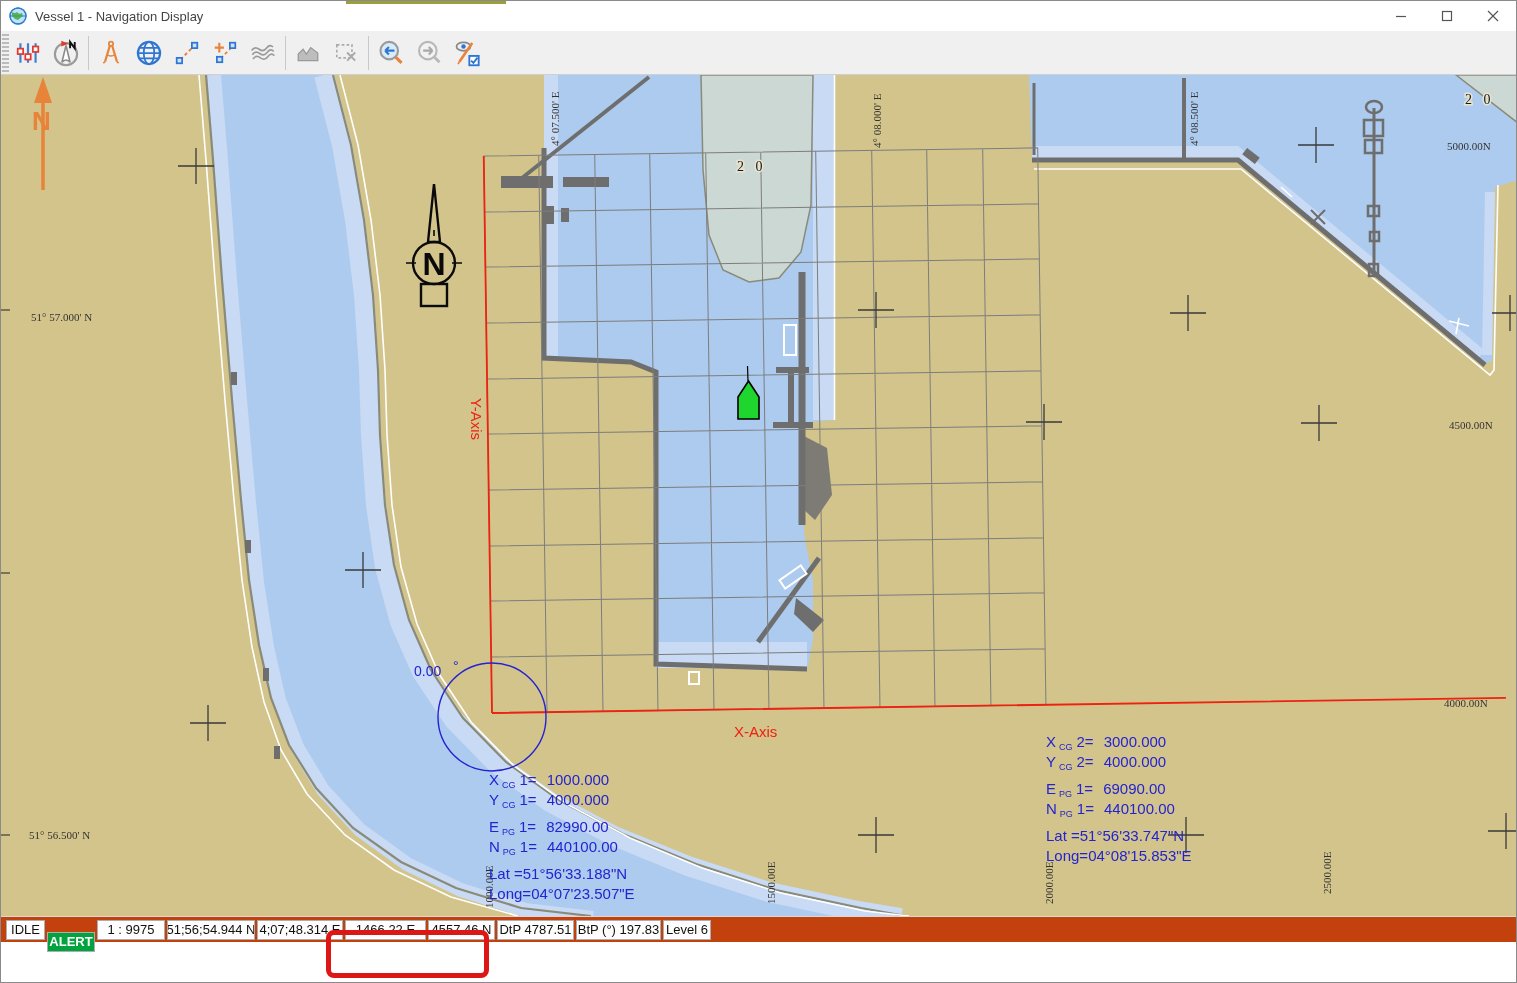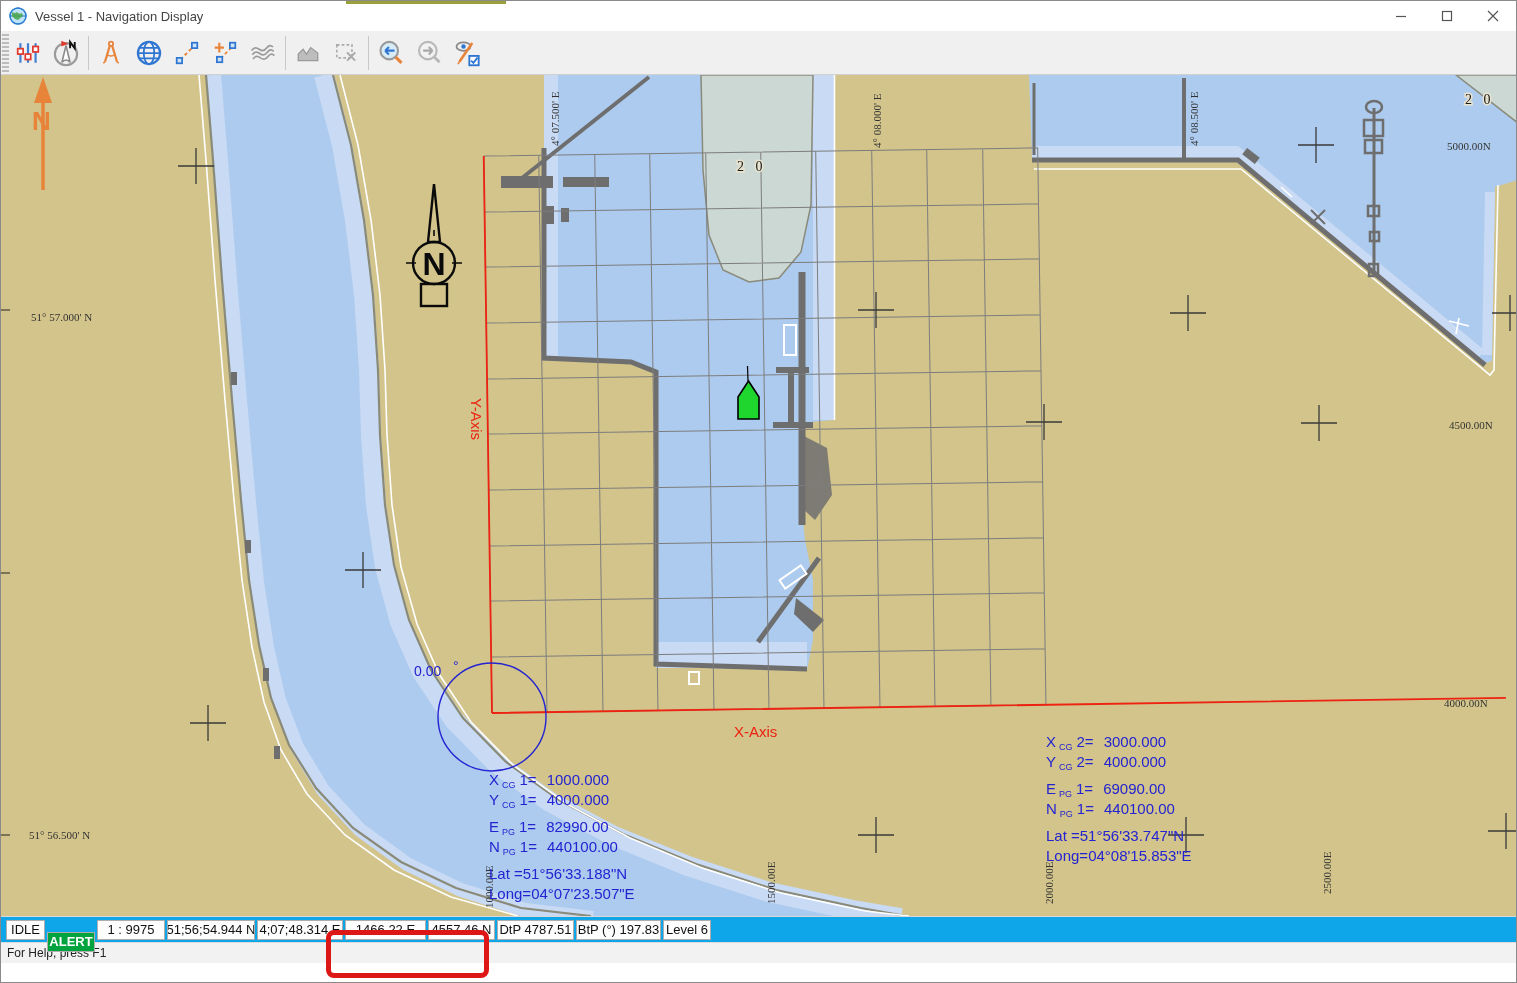--- a/index.html
+++ b/index.html
@@ -63,21 +63,21 @@
   .vline{stroke:#000;stroke-width:1.2;}
   
   .annblock{position:absolute;color:var(--annot_blue);font-size:15px;white-space:nowrap;}
   .ann-line{height:20px;line-height:20px;}
   .gap{margin-top:7px;}
   .sub{font-size:9px;position:relative;top:3px;margin:0 4px 0 3px;}
   .sub:empty,.idx:empty{margin:0;}
   .idx{margin-right:10px;}
   .val{}
   
-  #statusbar{position:relative;height:26px;background:#0ea5e9;border-top:1px solid #d8d8d8;display:flex;align-items:center;font-size:13px;color:#111;}
+  #statusbar{position:relative;height:26px;background:#c2410c;border-top:1px solid #d8d8d8;display:flex;align-items:center;font-size:13px;color:#111;}
   .scell{height:20px;margin:0 1px;background:#fdfdfd;border:1px solid #adadad;display:flex;align-items:center;justify-content:center;white-space:nowrap;overflow:hidden;}
   .scell.first{margin-left:5px;}
   .scell.alert{background:var(--alert_green);color:#fff;font-weight:bold;margin-top:24px;}
   #helpbar{height:21px;background:#f2f2f2;border-top:1px solid #dcdcdc;display:flex;align-items:center;font-size:12px;color:#222;padding-left:6px;}
   #hl-box{position:absolute;left:325px;top:929px;width:163px;height:48px;border:5px solid var(--highlight_red);border-radius:8px;pointer-events:none;z-index:50;}
   .c0{width:39px}.c1{width:48px}.c2{width:68px}.c3{width:88px}.c4{width:86px}.c5{width:81px}.c6{width:67px}.c7{width:77px}.c8{width:85px}.c9{width:48px}
 </style>
 </head>
 <body>
 
@@ -355,18 +355,15 @@
     <div class="scell c2">1 : 9975</div>
     <div class="scell c3">51;56;54.944 N</div>
     <div class="scell c4">4;07;48.314 E</div>
     <div class="scell c5">1466.22 E</div>
     <div class="scell c6">4557.46 N</div>
     <div class="scell c7">DtP 4787.51</div>
     <div class="scell c8">BtP (°) 197.83</div>
     <div class="scell c9">Level 6</div>
   </div>
 
-  <div id="helpbar">
-    <span>For Help, press F1</span>
-  </div>
 
   <div id="hl-box"></div>
 </div>
 
 </body></html>

